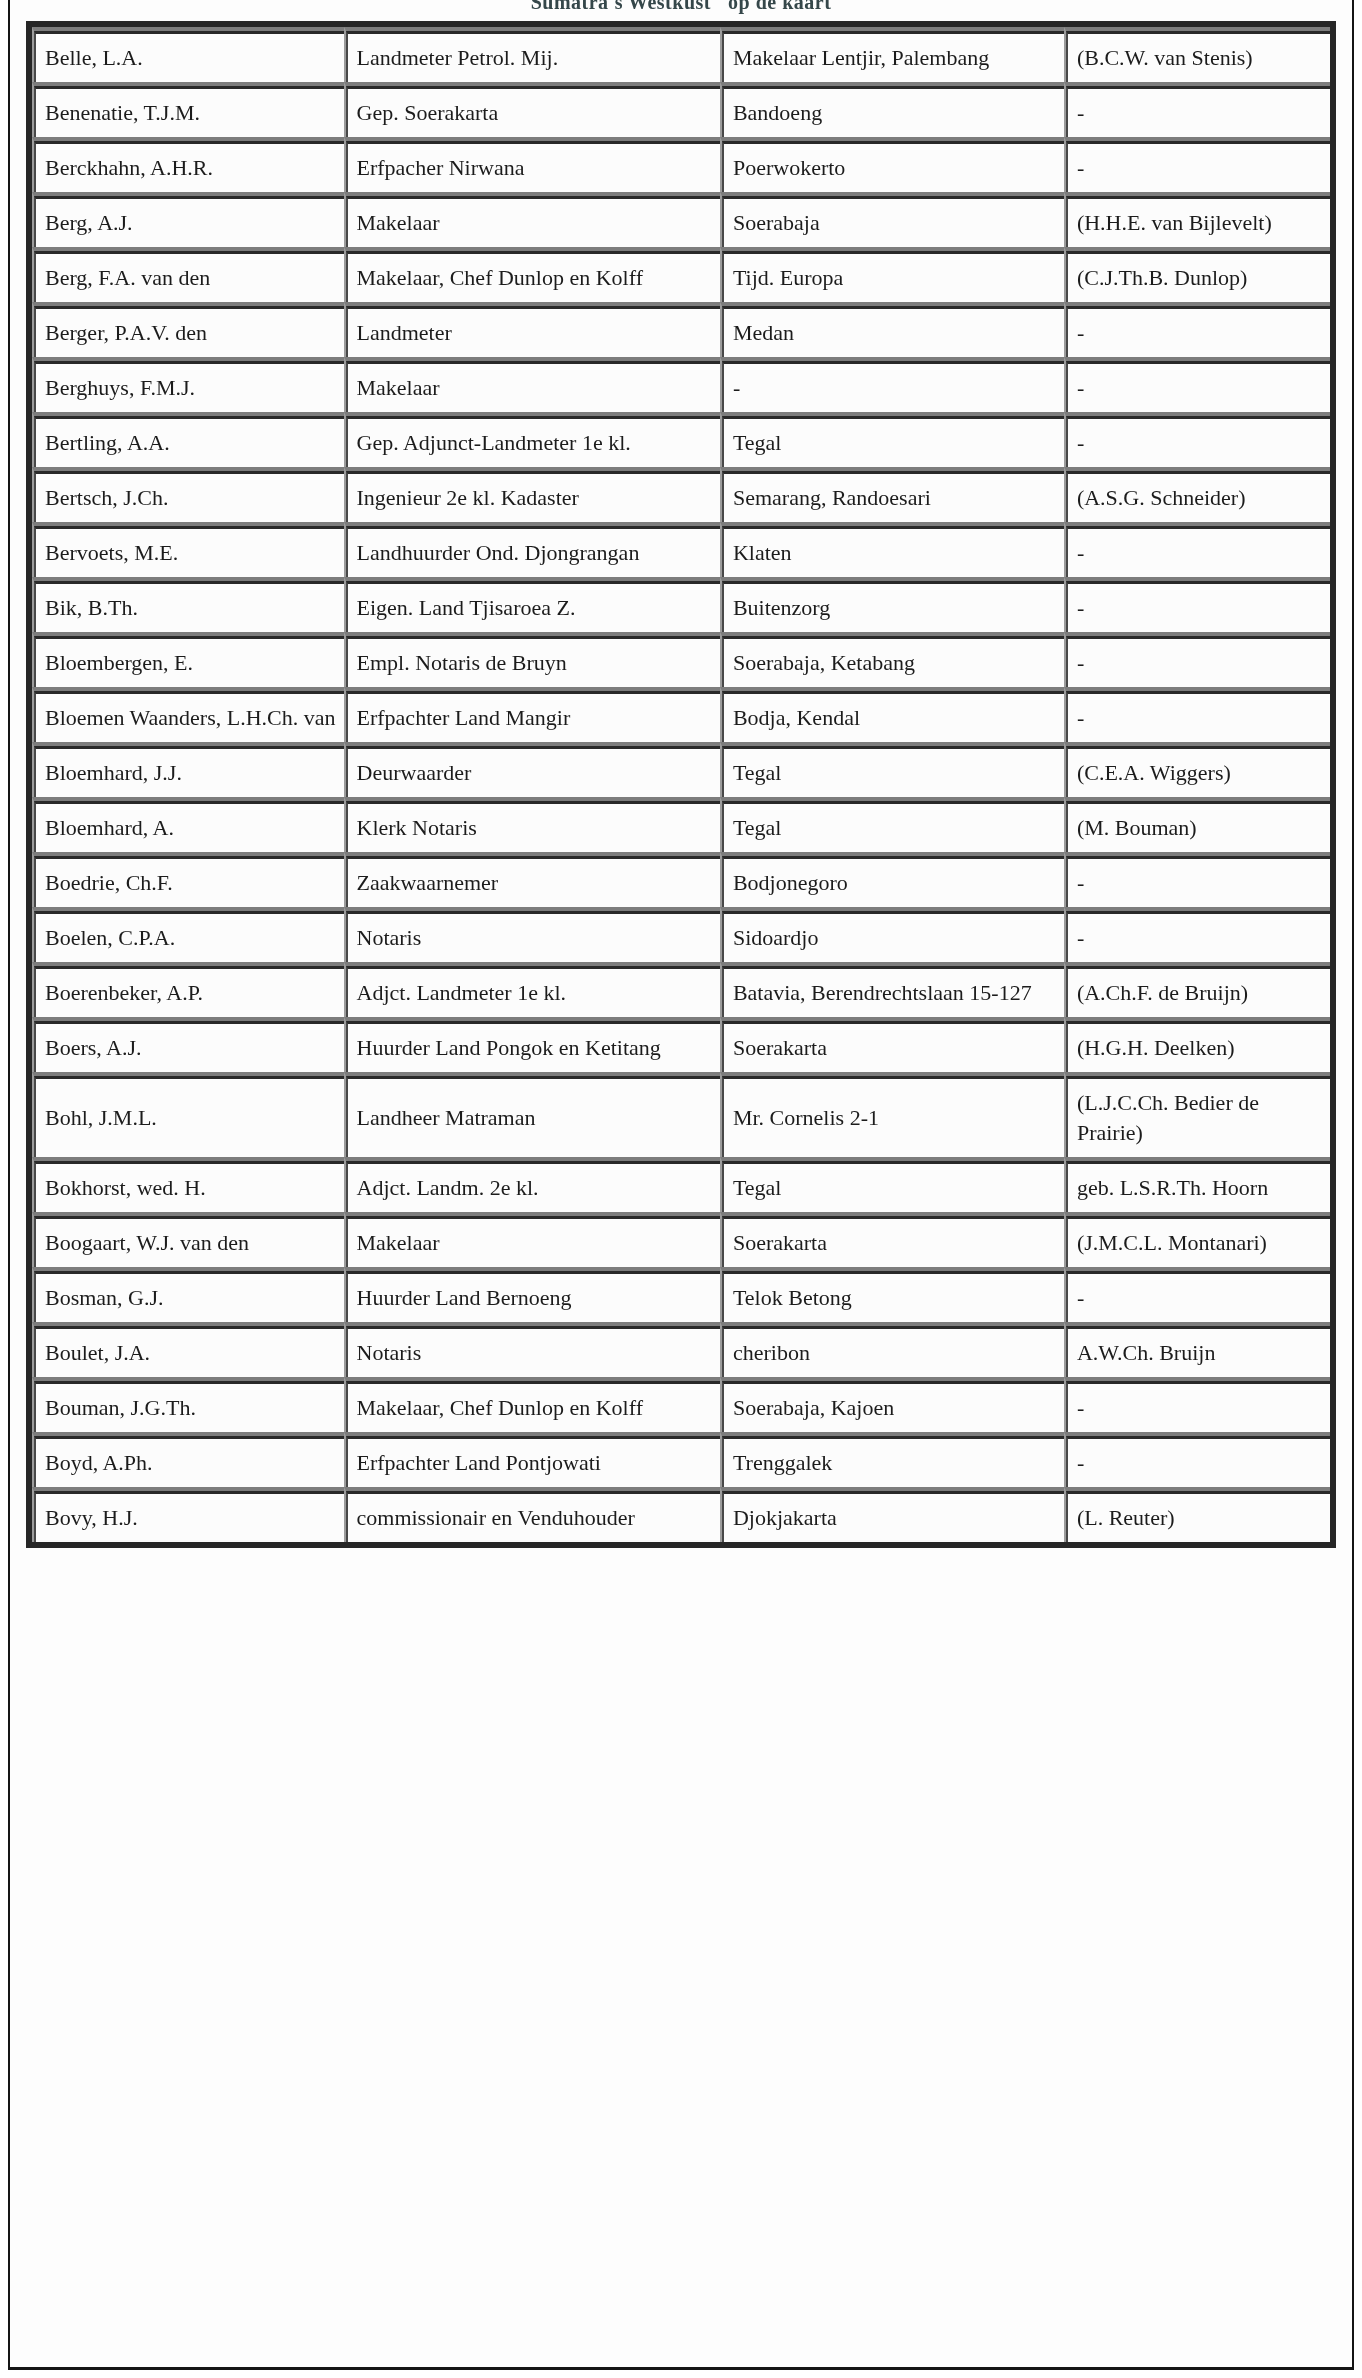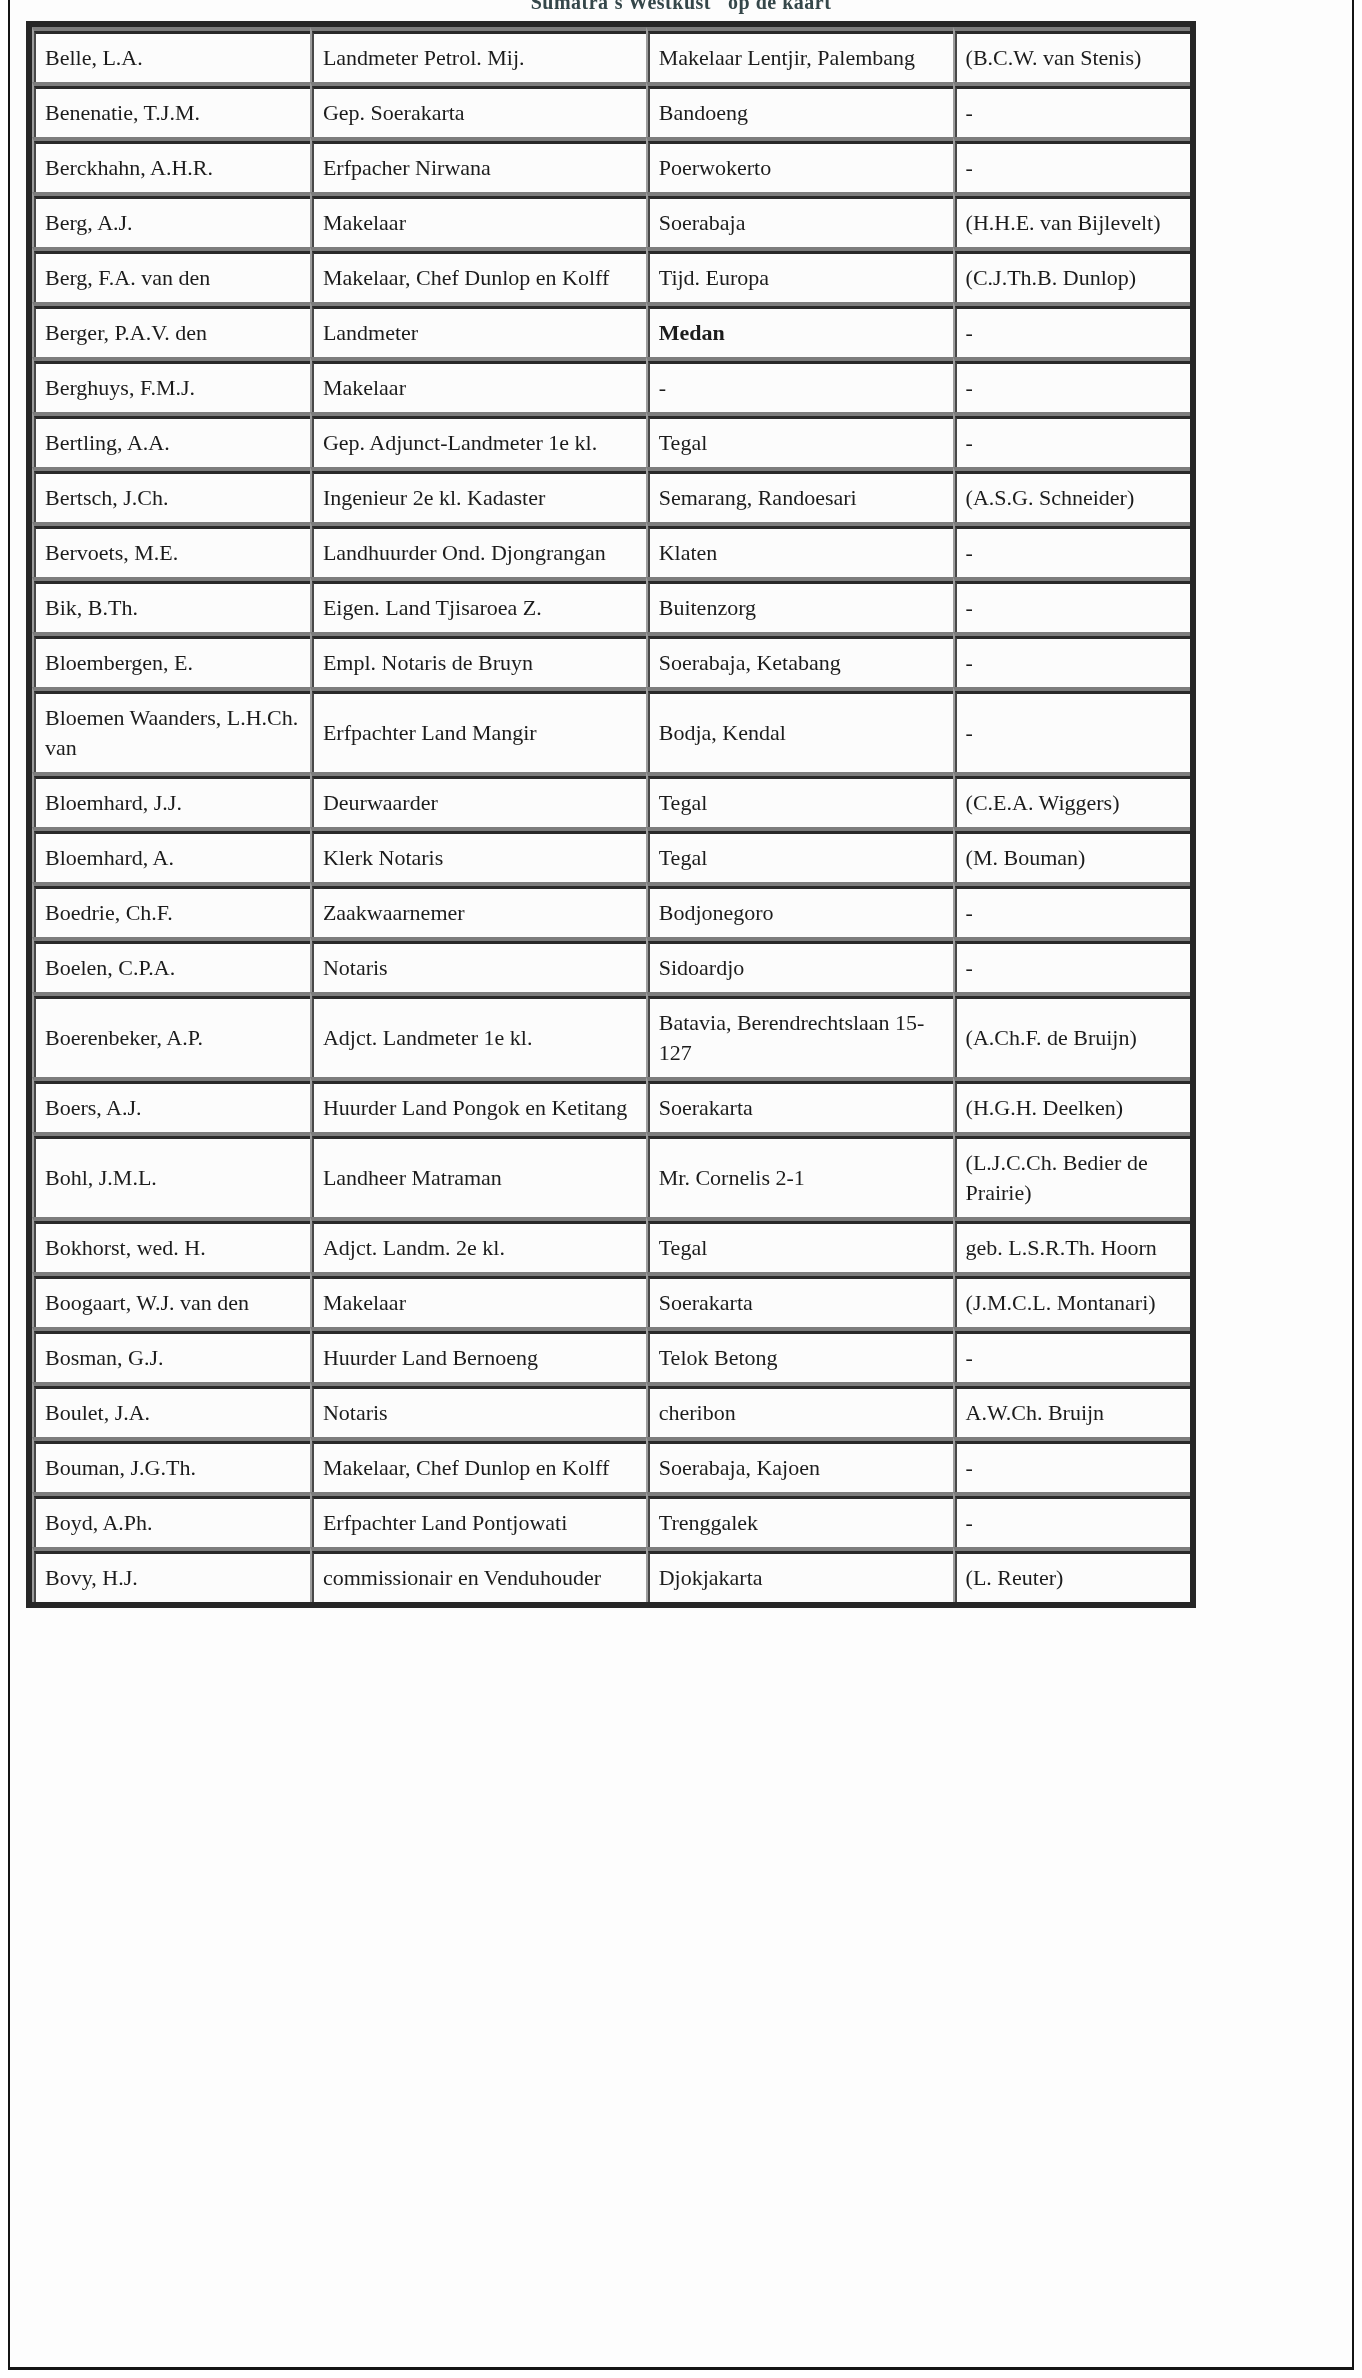--- a/index.html
+++ b/index.html
@@ -33,37 +33,37 @@
     text-align: center;
     font-size: 20px;
     font-weight: bold;
     color: #35474a;
     letter-spacing: 0.5px;
   }
   table.directory {
     border-collapse: separate;
     border-spacing: 0;
     table-layout: fixed;
-    width: 1170px;
+    width: 1310px;
     margin-left: 16px;
     margin-top: 4px;
     border: 6px solid #262626;
     background: #fcfcfc;
   }
   td {
     border-top: 7px ridge #7d7d7d;
     border-left: 4px ridge #9c9c9c;
     padding: 9px 8px 9px 9px;
     font-size: 22px;
     line-height: 30px;
     vertical-align: middle;
     word-wrap: break-word;
     color: #1c1c1c;
   }
-  td.bold { font-weight: bold; }
+  td.bold { font-weight: normal; }
 </style>
 </head>
 <body>
 
 <div class="page">
   <div class="caption-clip">
     <div class="caption">Sumatra's Westkust" op de kaart</div>
   </div>
 
   <table class="directory">

